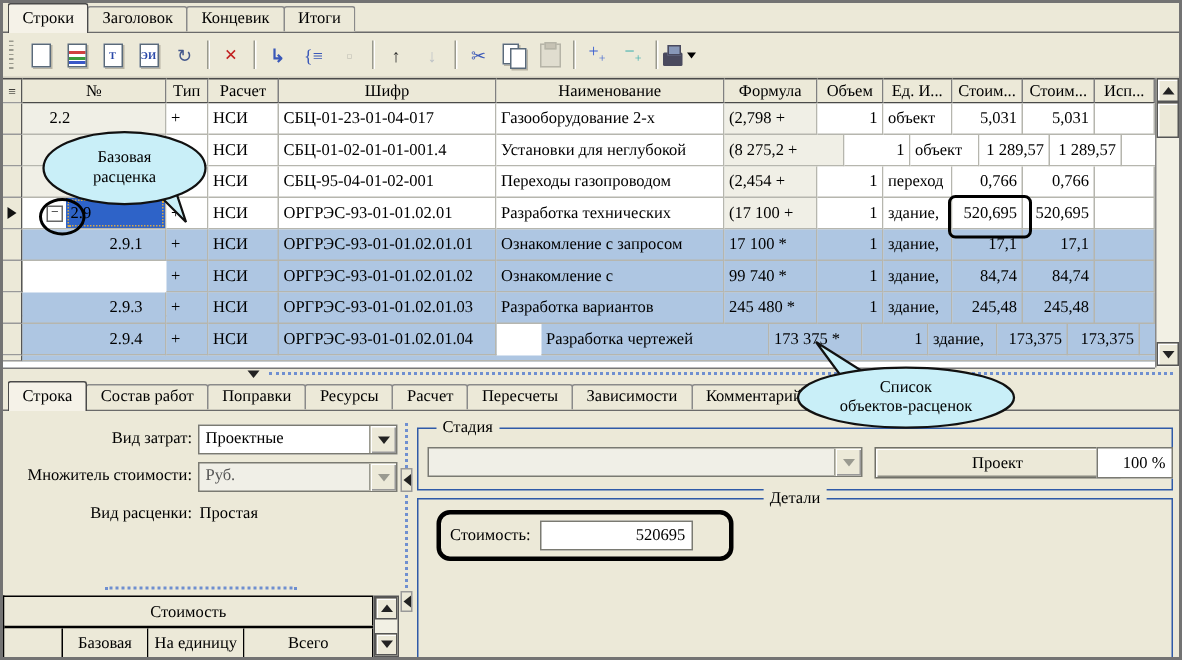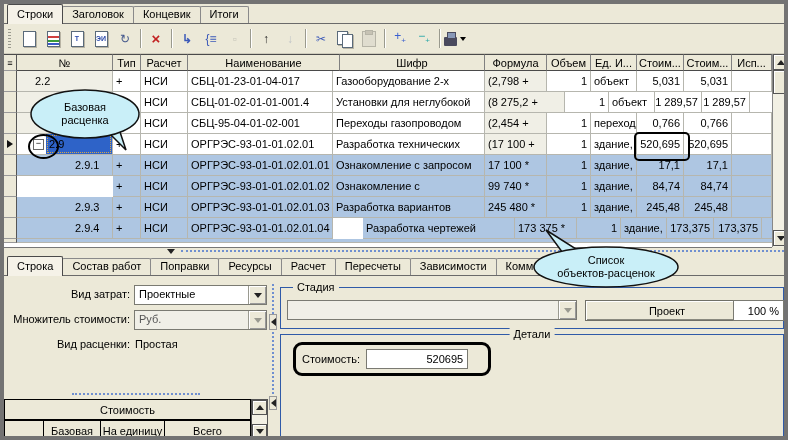--- a/index.html
+++ b/index.html
@@ -1,17 +1,17 @@
 <!DOCTYPE html>
 <html><head>
 <meta charset="utf-8">
 <style>
   html,body{margin:0;padding:0;background:#fff}
-  .win{position:relative;width:788px;height:440px;border:4px solid #737373;box-sizing:border-box;
-       background:#ECE9D8;font-family:Liberation Sans, sans-serif;font-size:11px;color:#000;overflow:hidden}
+  .win{position:relative;width:788px;height:440px;border:2px solid #737373;box-sizing:border-box;
+       background:#ECE9D8;font-family:Liberation Serif, serif;font-size:11px;color:#000;overflow:hidden}
 
   
   .tabstrip{position:absolute;left:0;display:flex;align-items:flex-end;padding-left:3px;
             border-bottom:1px solid #6a6a6a;background:#ECE9D8;box-sizing:border-box}
   #toptabs{top:0;height:20px;width:784px}
   #bottabs{top:251px;height:21px;width:784px}
   .tab{height:16px;line-height:15px;padding:0 9px;border:1px solid #8a8a8a;border-bottom:none;
        border-radius:2px 2px 0 0;margin-right:-1px;background:#ECE9D8;white-space:nowrap}
   .tab.active{height:19px;line-height:18px;background:#F5F2E8;border-color:#4a4a4a;margin-bottom:-1px;z-index:2}
 
@@ -198,22 +198,22 @@
     </div>
 
   <div class="grid" id="grid">
       <div class="ghead">
         <div class="gh gut" style="width: 13px;">
           <span style="font-size: 9px;">≡</span>
         </div>
         <div class="gh" style="width: 96px;">№</div>
         <div class="gh" style="width: 28px;">Тип</div>
         <div class="gh" style="width: 47px;">Расчет</div>
+        <div class="gh" style="width: 145px;">Шифр</div>
         <div class="gh" style="width: 152px;">Наименование</div>
-        <div class="gh" style="width: 145px;">Шифр</div>
         <div class="gh" style="width: 62px;">Формула</div>
         <div class="gh" style="width: 44px;">Объем</div>
         <div class="gh" style="width: 46px;">Ед. И...</div>
         <div class="gh" style="width: 47px;">Стоим...</div>
         <div class="gh" style="width: 48px;">Стоим...</div>
         <div class="gh" style="width: 40px;">Исп...</div>
       </div>
       <div class="grow">
         <div class="gc gut" style="width: 13px;"></div>
         <div class="gc sh lvl0" style="width: 96px;">2.2</div>

